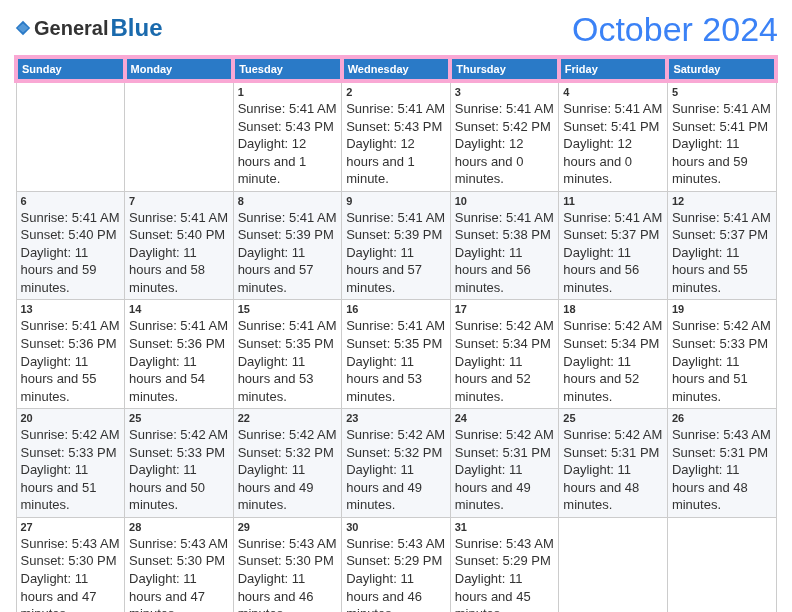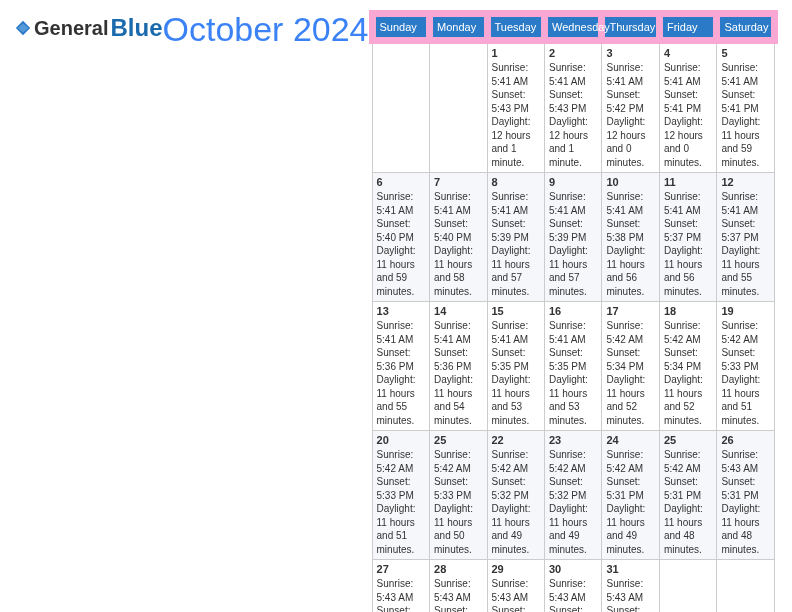--- a/index.html
+++ b/index.html
@@ -8,21 +8,21 @@
       background: #fff;
       width: 792px;
       height: 612px;
       overflow: hidden;
     }
     .page {
       width: 792px;
       height: 612px;
       padding: 10px 14px 10px 14px;
       display: flex;
-      flex-direction: row;
+      flex-direction: column;
     }
     .header {
       display: flex;
       justify-content: space-between;
       align-items: flex-start;
       margin-bottom: 6px;
     }
     .logo-area {
       display: flex;
       flex-direction: column;
@@ -54,23 +54,23 @@
       flex: 1;
       border: 1px solid #ccc;
       border-collapse: collapse;
       width: 100%;
       table-layout: fixed;
     }
     .calendar th {
       background-color: #2a7ac7;
       color: #fff;
       font-size: 11px;
-      font-weight: normal;
+      font-weight: bold;
       padding: 4px 4px;
-      border: 7px solid #f9a8d4;
+      border: 4px solid #f9a8d4;
       text-align: left;
     }
     .calendar td {
       border: 1px solid #ccc;
       vertical-align: top;
       padding: 3px 4px;
       font-size: 9.5px;
       color: #333;
       background: #fff;
       height: 82px;
@@ -81,21 +81,21 @@
     .day-number {
       font-size: 11px;
       font-weight: bold;
       display: block;
       margin-bottom: 2px;
     }
     .empty-cell {
       background: #fff !important;
     }
     .cell-text {
-      font-size: 10px;
+      font-size: 13px;
       line-height: 1.35;
       color: #333;
     }
   </style>
 </head>
 <body>
 
 <div class="page">
   <div class="header">
     <div class="logo-area">

